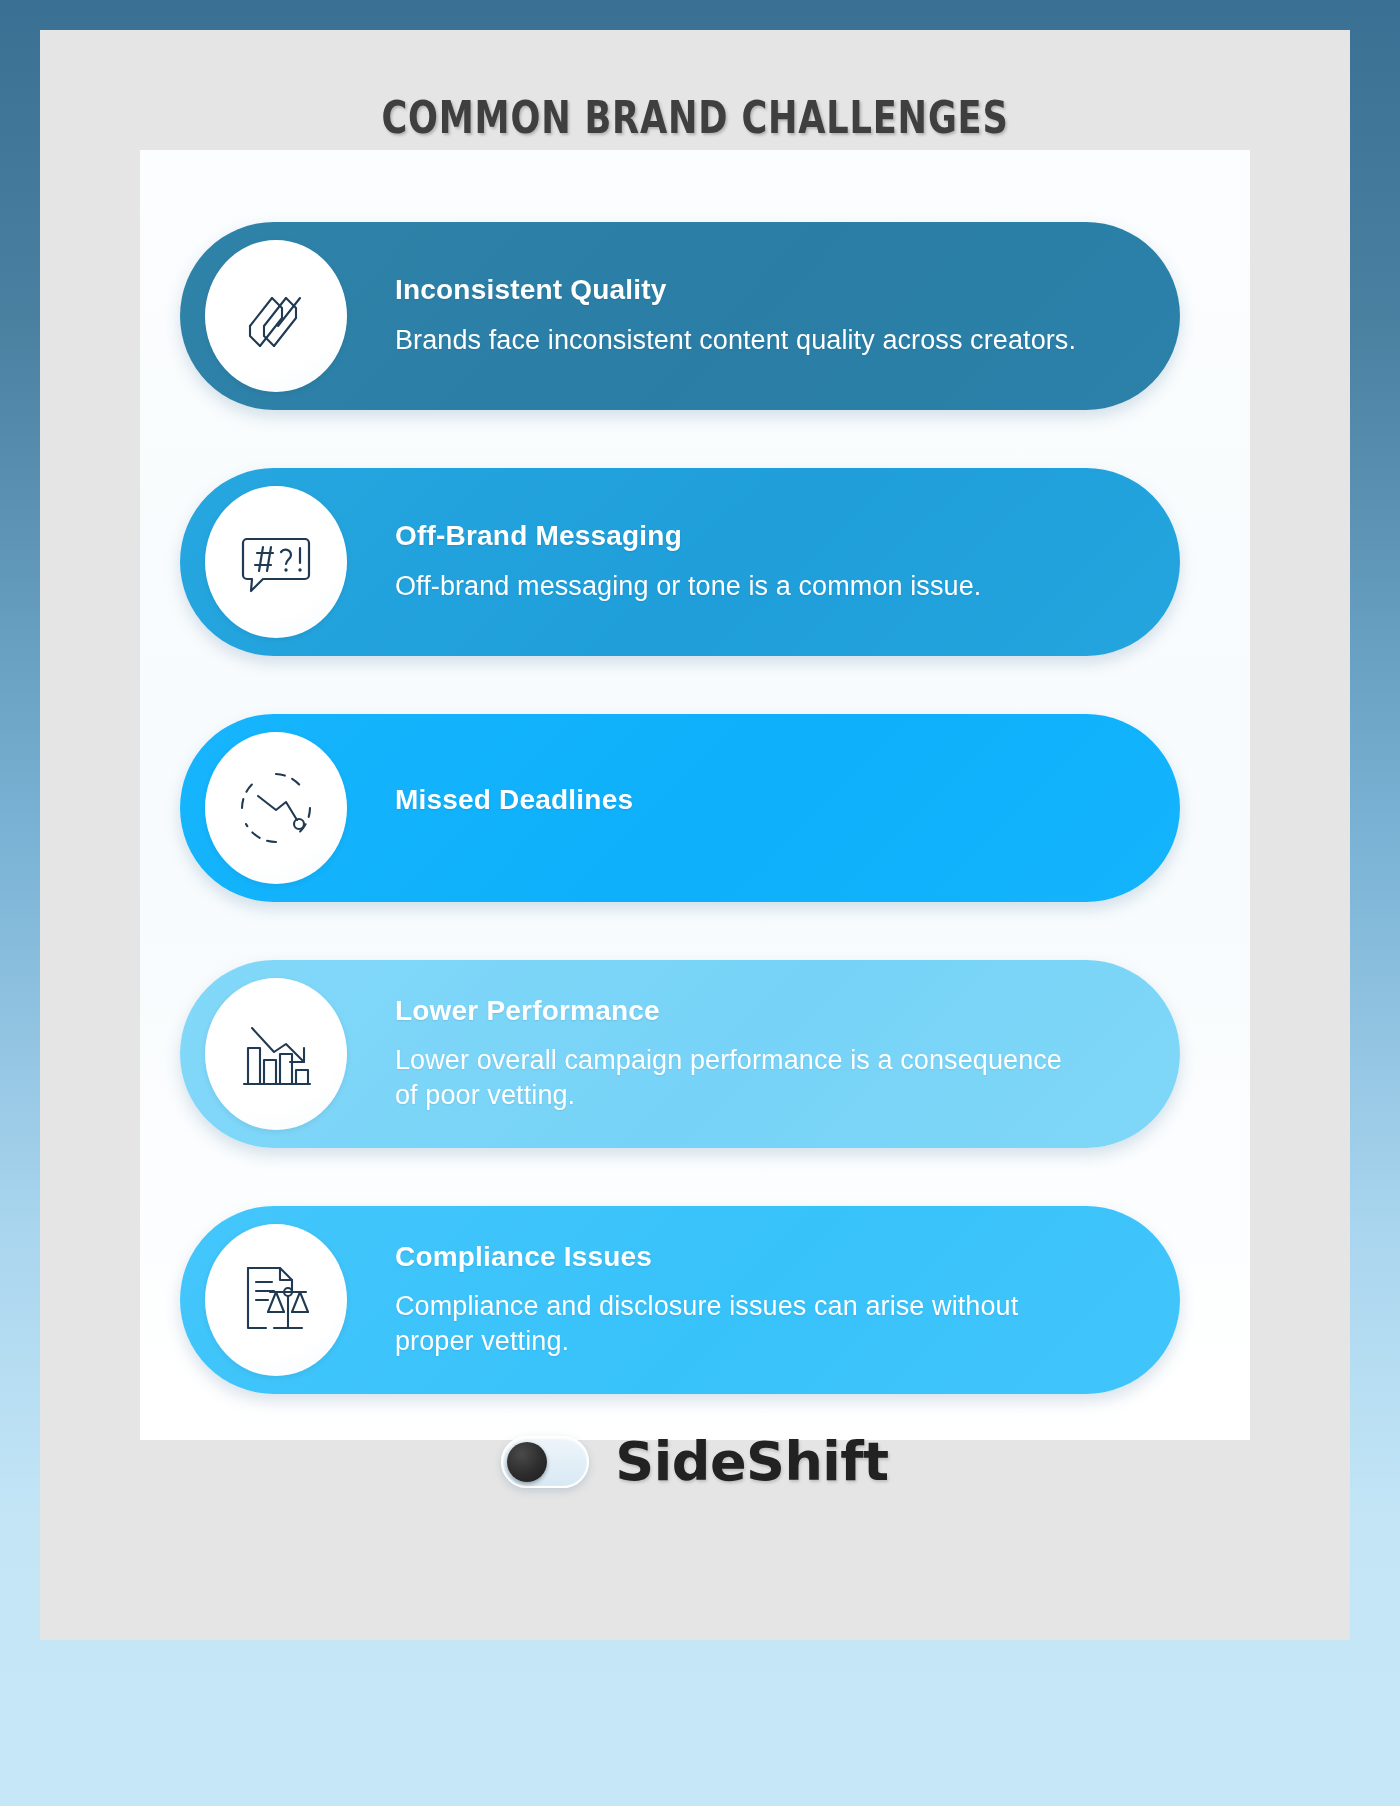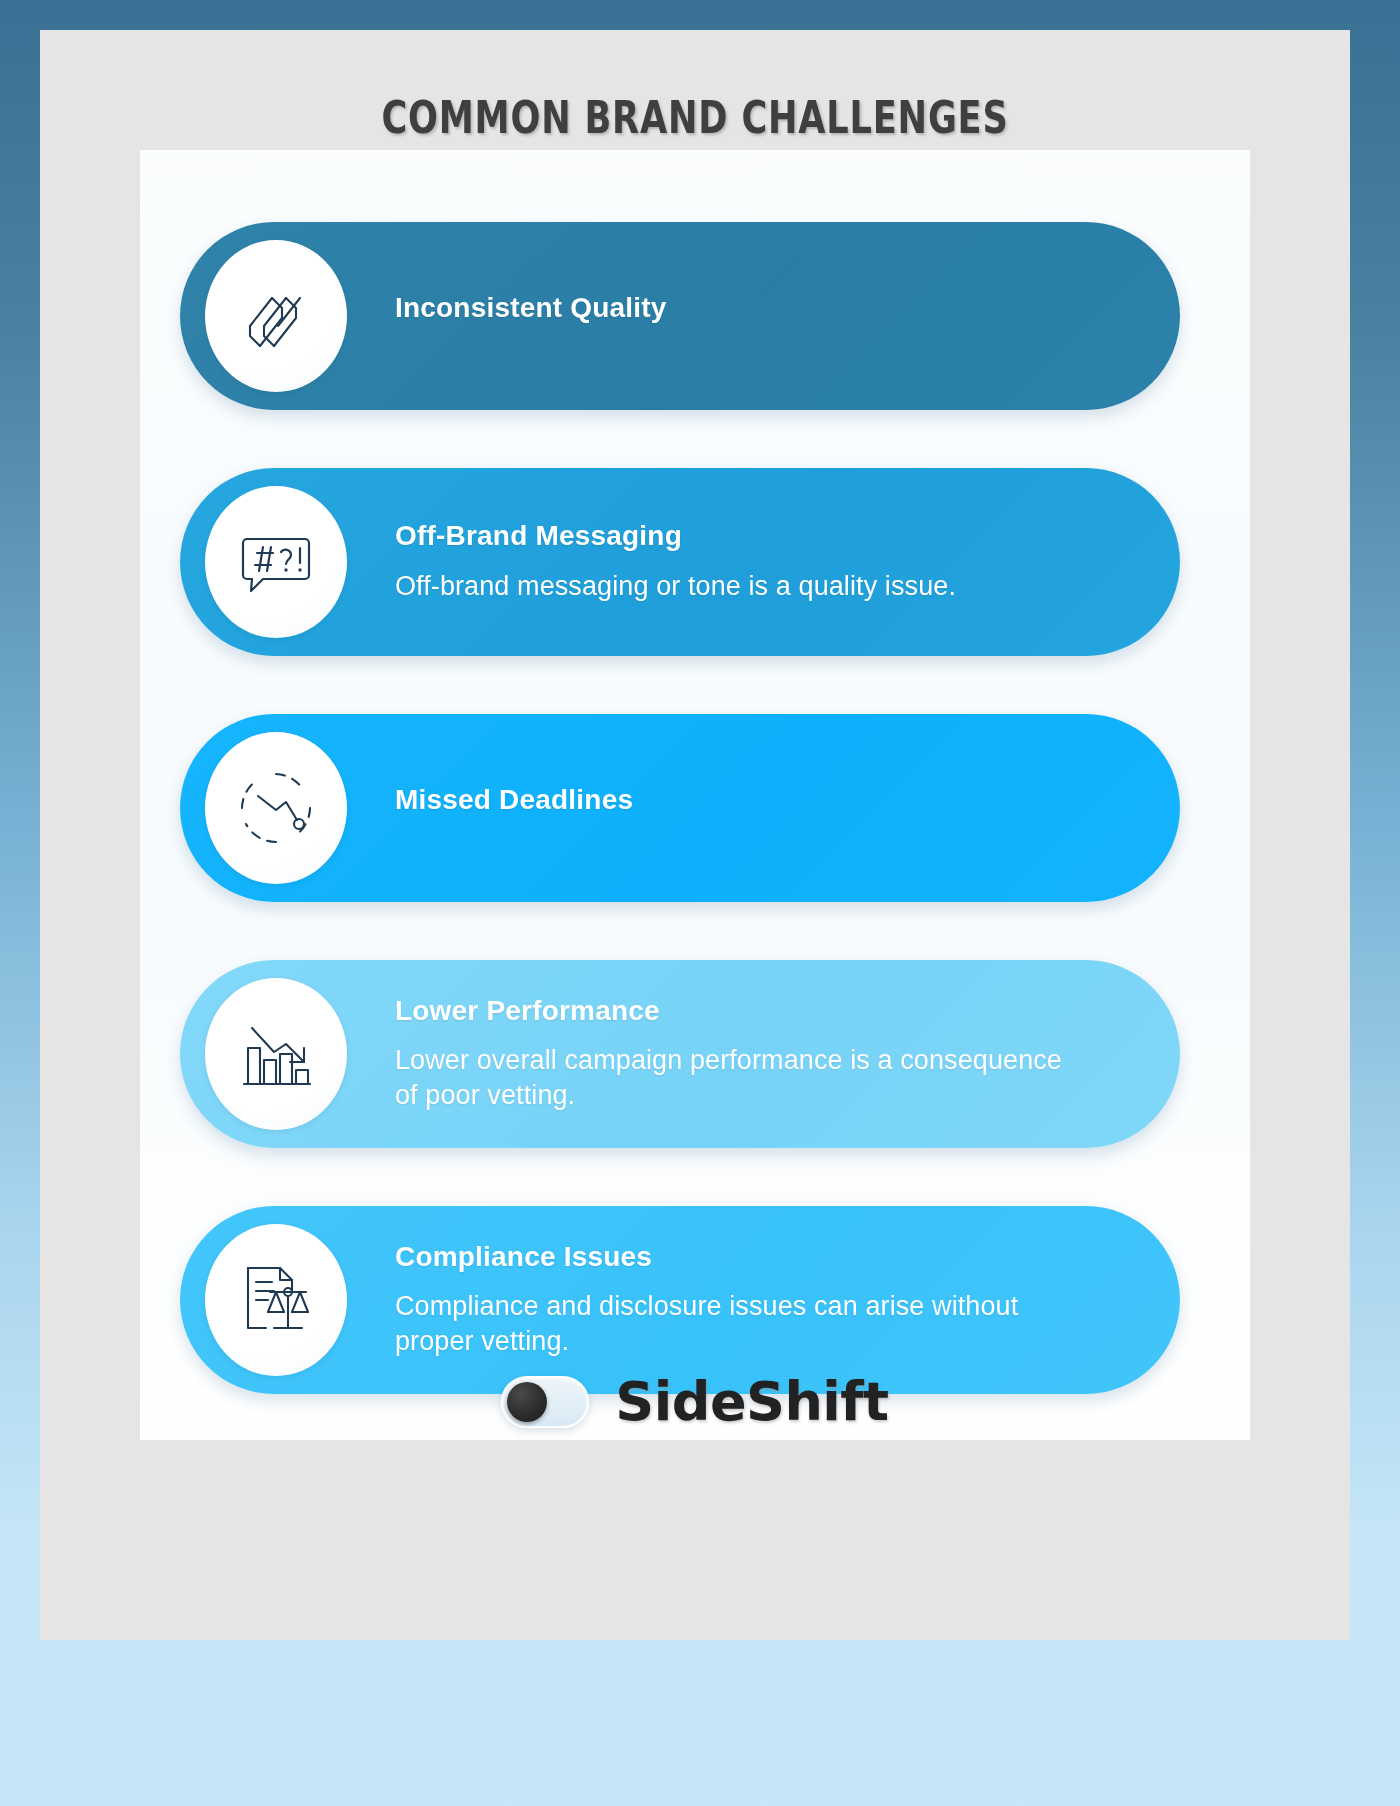--- a/index.html
+++ b/index.html
@@ -104,21 +104,21 @@
     font-size:27px;
     line-height:1.30;
     letter-spacing:0.1px;
     max-width:690px;
     text-shadow:0 1px 2px rgba(0,0,0,0.08);
   }
 
   
   .logo {
     position:absolute;
-    left:0; top:1340px;
+    left:0; top:1400px;
     width:1310px;
     display:flex; align-items:center; justify-content:center;
     gap:26px;
   }
   .toggle {
     width:88px; height:52px;
     border-radius:26px;
     background:linear-gradient(180deg,#eef5fa 0%,#d8e9f4 100%);
     border:2px solid #ffffff;
     box-shadow:0 3px 8px rgba(70,110,140,0.22), inset 0 1px 2px rgba(255,255,255,0.9);
@@ -162,20 +162,21 @@
               <path d="M22 68 L44 40 L44 30 L34 20"></path>
               <path d="M26 48 L48 20"></path>
               <path d="M26 48 L26 58 L36 68"></path>
               <path d="M36 68 L58 40 L58 30 L48 20"></path>
               <path d="M40 48 L62 20"></path>
             </svg>
           </span>
         </div>
         <div class="ctext">
           <div class="ctitle">Inconsistent Quality</div>
+          <div class="cdesc">Brands face inconsistent content quality across creators.</div>
         </div>
       </div>
 
       <div class="card c2">
         <div class="badge">
           <span>
             <svg width="82" height="82" viewBox="0 0 82 82" fill="none" stroke="#1f3a52" stroke-width="2.2" stroke-linecap="round" stroke-linejoin="round">
               <path d="M12 18 H70 A4 4 0 0 1 74 22 V54 A4 4 0 0 1 70 58 H28 L16 70 L17 58 H12 A4 4 0 0 1 8 54 V22 A4 4 0 0 1 12 18 Z"></path>
               <path d="M22 32 H38"></path>
               <path d="M20 44 H36"></path>
@@ -183,21 +184,21 @@
               <path d="M36 26 L32 50"></path>
               <path d="M46 31 a5.5 5.5 0 0 1 10 3 c0 4 -5 5 -5 9"></path>
               <circle cx="51" cy="49" r="1.7" fill="#1f3a52" stroke="none"></circle>
               <path d="M65 27 V42"></path>
               <circle cx="65" cy="49" r="1.7" fill="#1f3a52" stroke="none"></circle>
             </svg>
           </span>
         </div>
         <div class="ctext">
           <div class="ctitle">Off-Brand Messaging</div>
-          <div class="cdesc">Off-brand messaging or tone is a quality issue.</div>
+          <div class="cdesc">Off-brand messaging or tone is a common issue.</div>
         </div>
       </div>
 
       <div class="card c3">
         <div class="badge">
           <span>
             <svg width="84" height="84" viewBox="0 0 84 84" fill="none" stroke="#1f3a52" stroke-width="2.1" stroke-linecap="round" stroke-linejoin="round">
               <path d="M42 8 A34 34 0 0 1 68 22" stroke-dasharray="9 8"></path>
               <path d="M76 42 A34 34 0 0 1 62 69" stroke-dasharray="9 8"></path>
               <path d="M42 76 A34 34 0 0 1 12 58" stroke-dasharray="9 8"></path>

